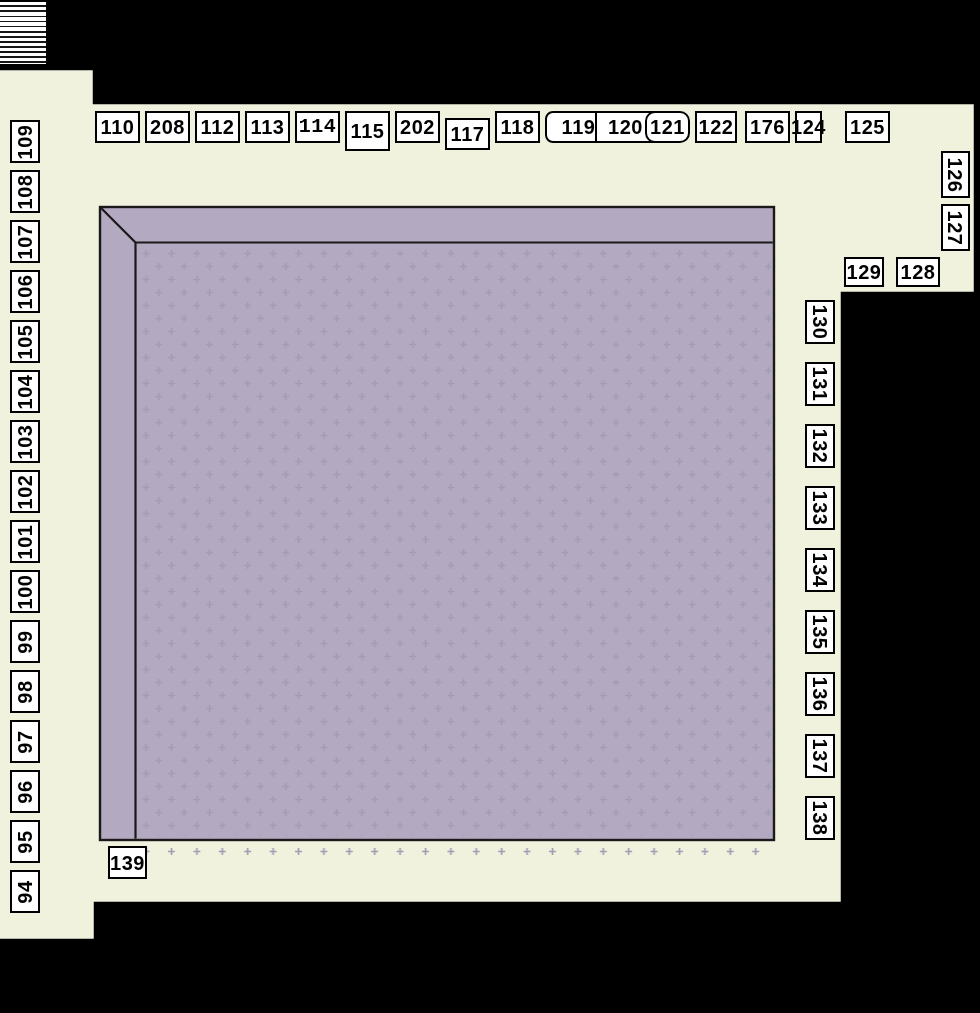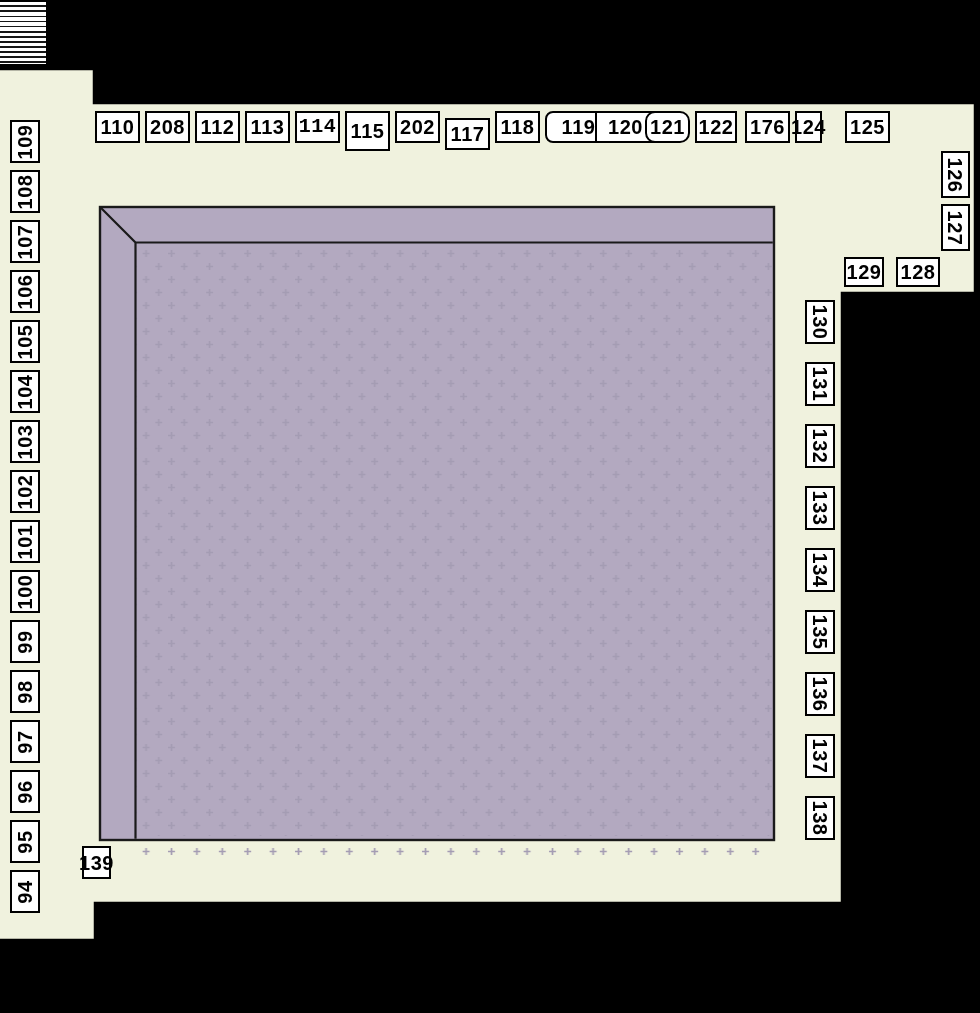--- a/index.html
+++ b/index.html
@@ -213,18 +213,18 @@
       </div>
       <div class="lbl" style="left: 941px; top: 204px; width: 29px; height: 47px;">
         <span class="rot-cw">127</span>
       </div>
       <div class="lbl" style="left: 844px; top: 257px; width: 40px; height: 30px;">
         <span>129</span>
       </div>
       <div class="lbl" style="left: 896px; top: 257px; width: 44px; height: 30px;">
         <span>128</span>
       </div>
-      <div class="lbl" style="left: 82px; top: 846px; width: 29px; height: 33px;">
+      <div class="lbl" style="left: 108px; top: 846px; width: 39px; height: 33px;">
         <span>139</span>
       </div>
     </div>
 
 </div>
 
 </body></html>

